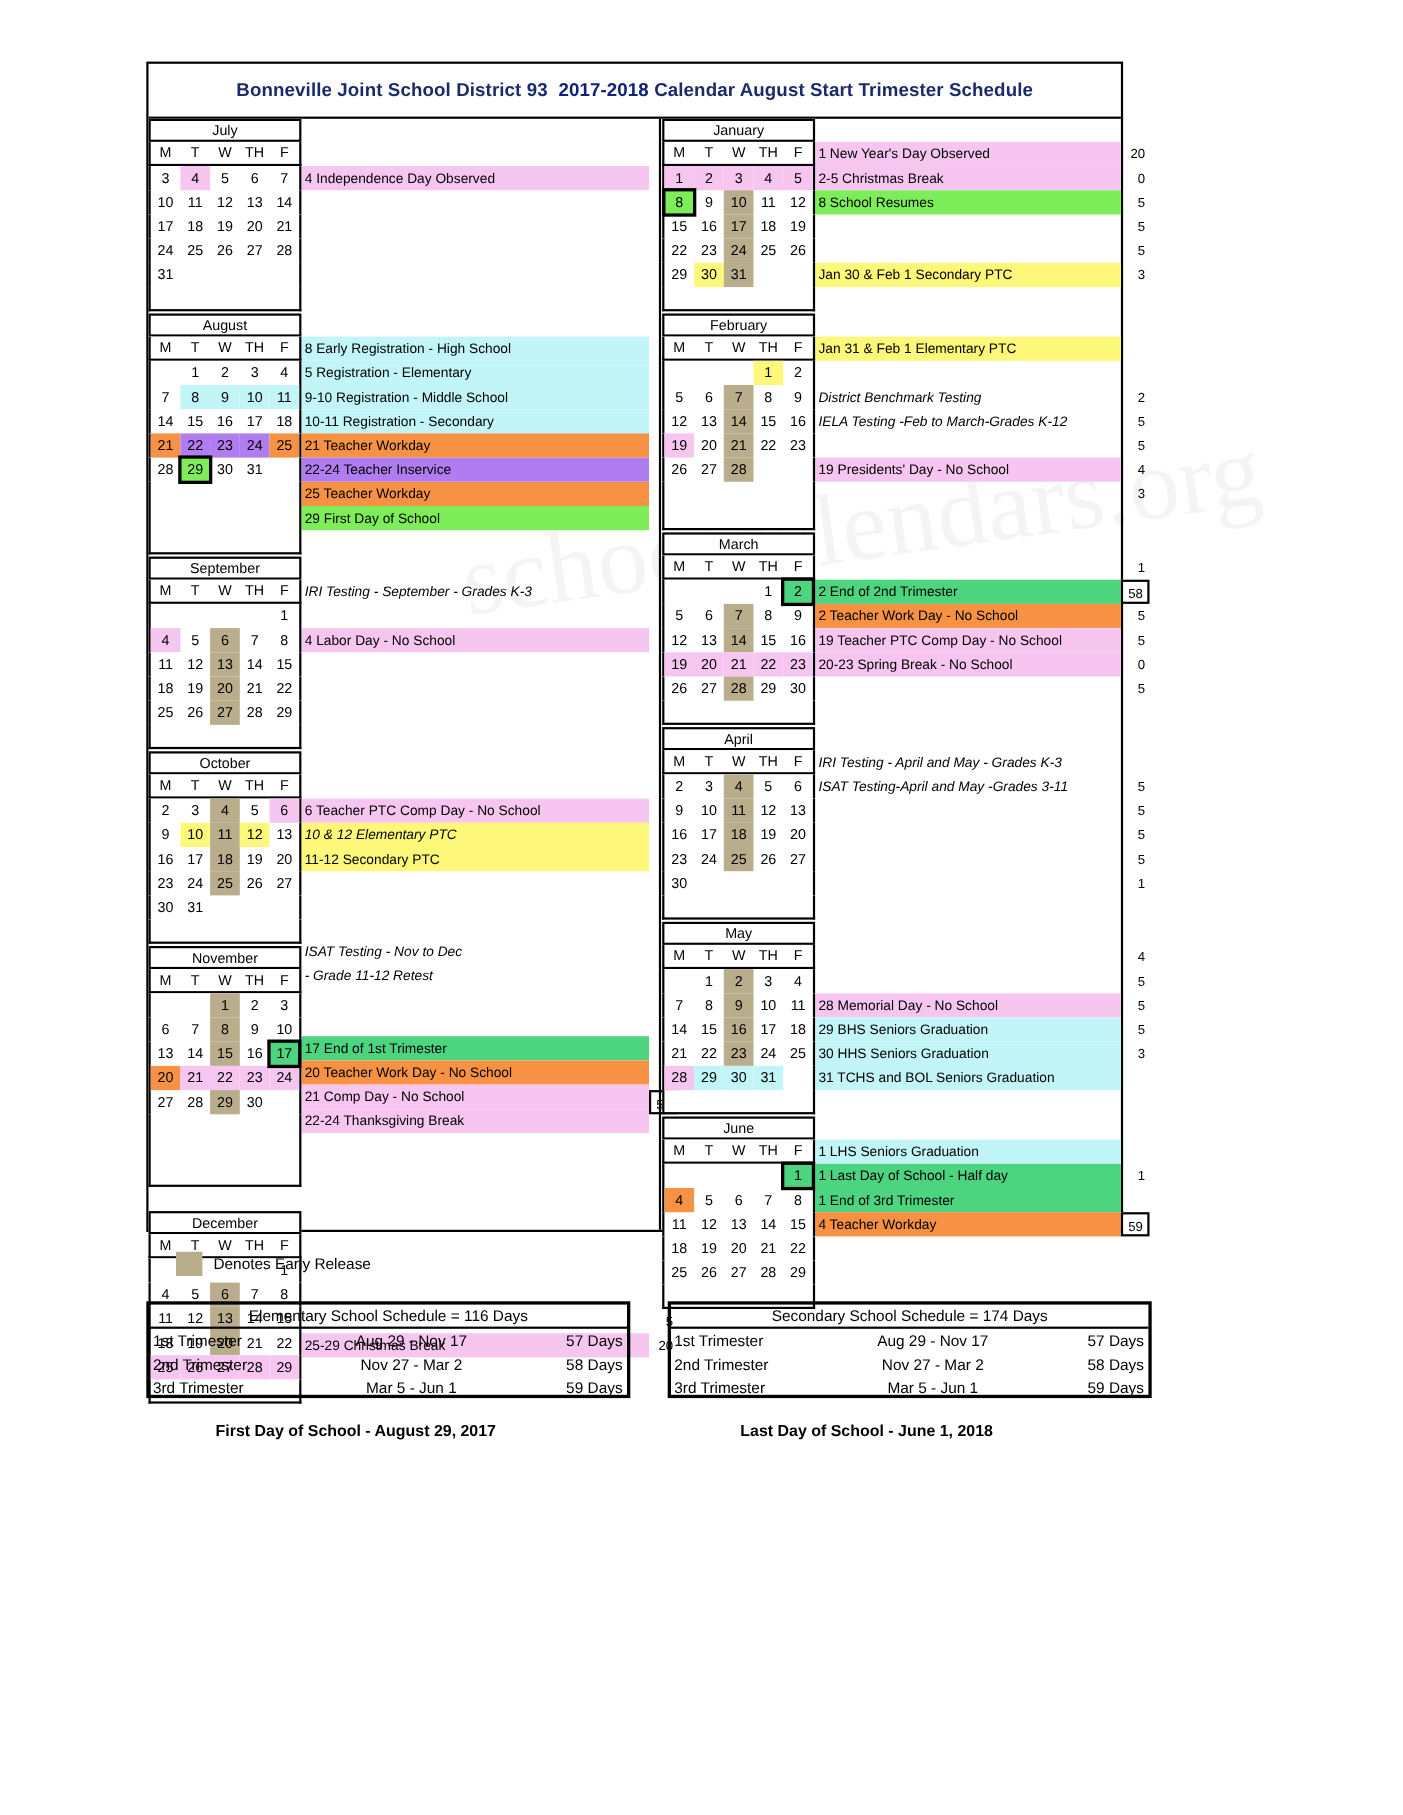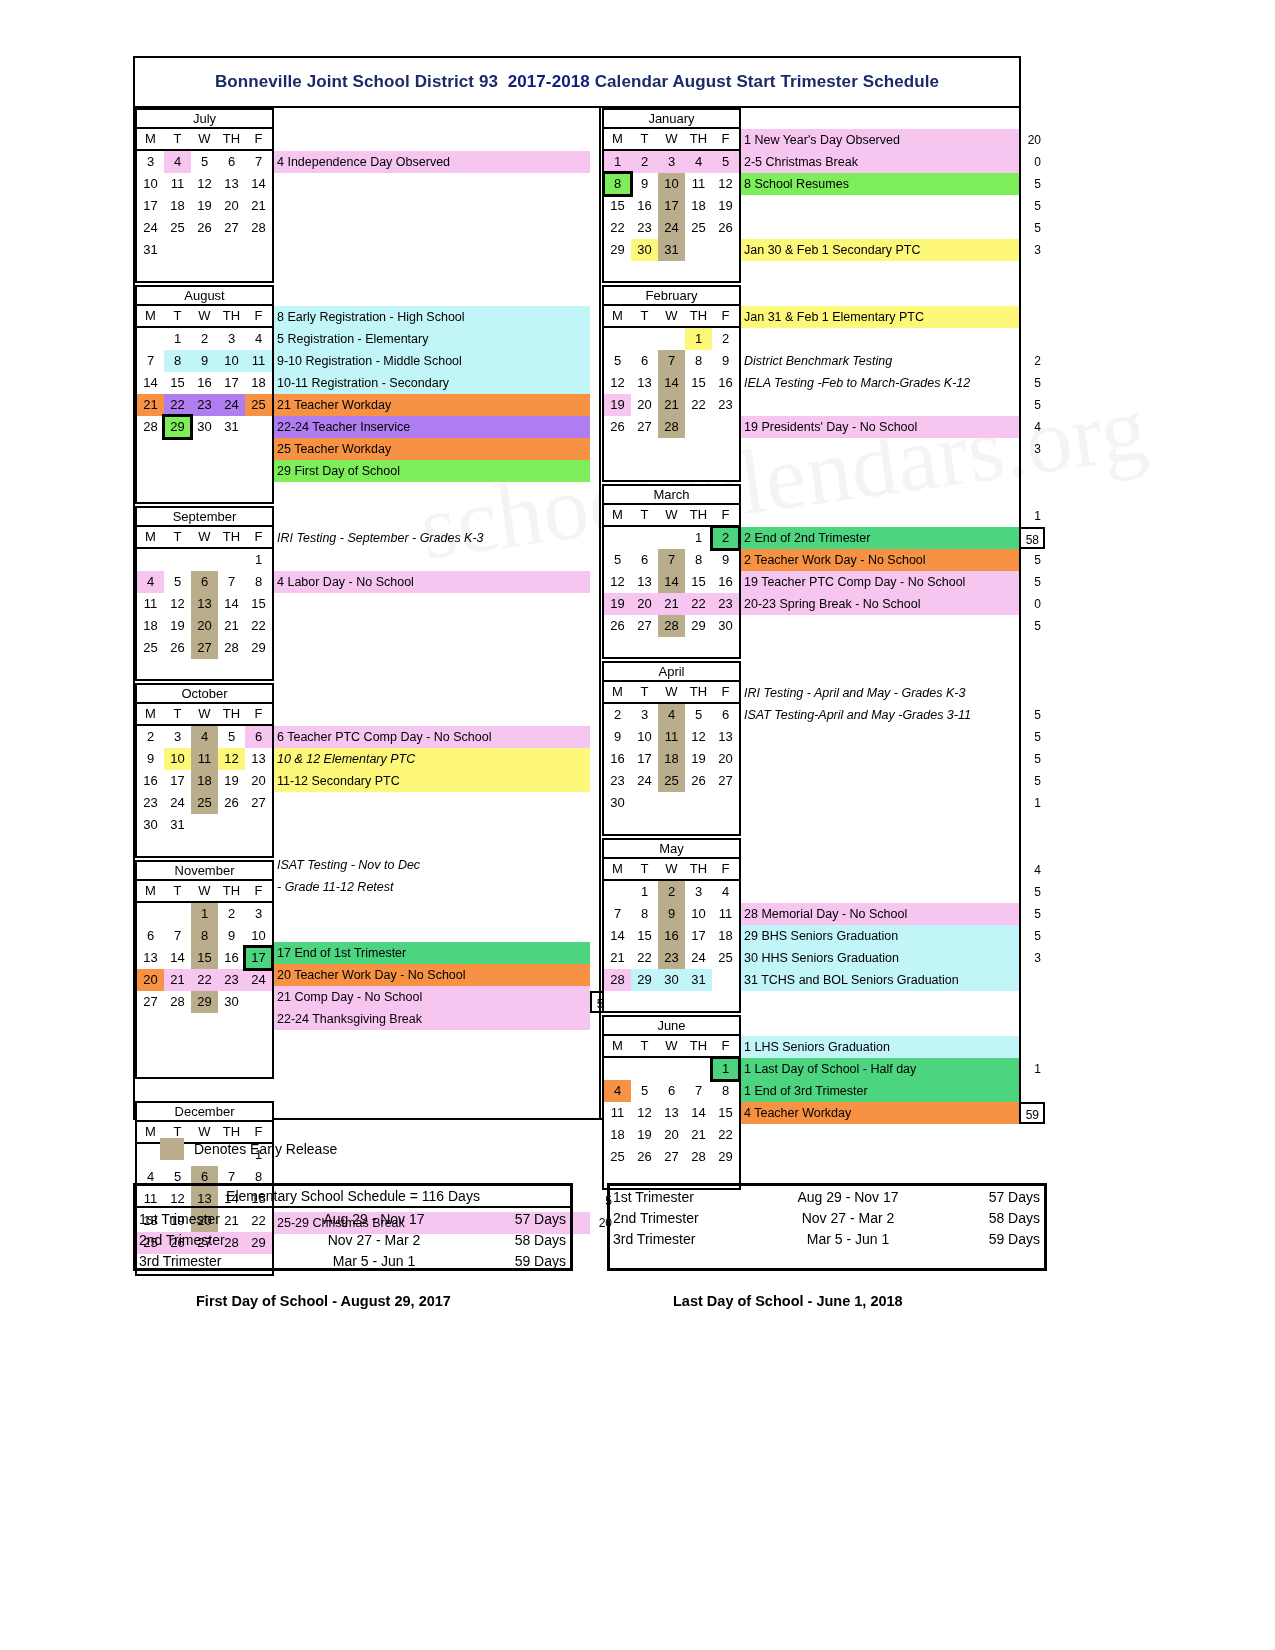--- a/index.html
+++ b/index.html
@@ -1476,20 +1476,21 @@
       <div class="c3">58 Days</div>
     </div>
     <div class="sched-r">
       <div class="c1">3rd Trimester</div>
       <div class="c2">Mar 5 - Jun 1</div>
       <div class="c3">59 Days</div>
     </div>
   </div>
 
   <div class="sched s2">
+    <div class="sched-h">Secondary School Schedule = 174 Days</div>
     <div class="sched-r">
       <div class="c1">1st Trimester</div>
       <div class="c2">Aug 29 - Nov 17</div>
       <div class="c3">57 Days</div>
     </div>
     <div class="sched-r">
       <div class="c1">2nd Trimester</div>
       <div class="c2">Nov 27 - Mar 2</div>
       <div class="c3">58 Days</div>
     </div>

